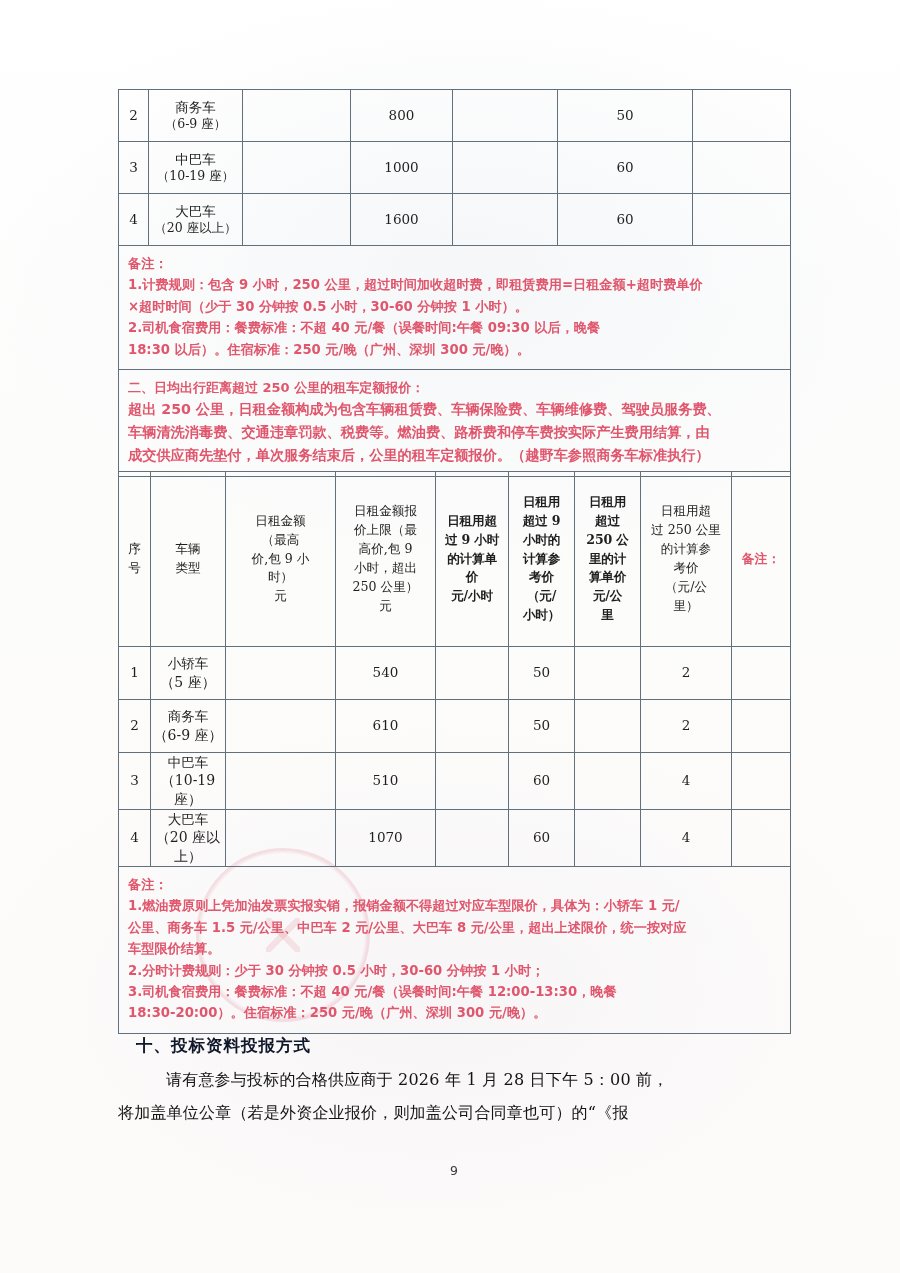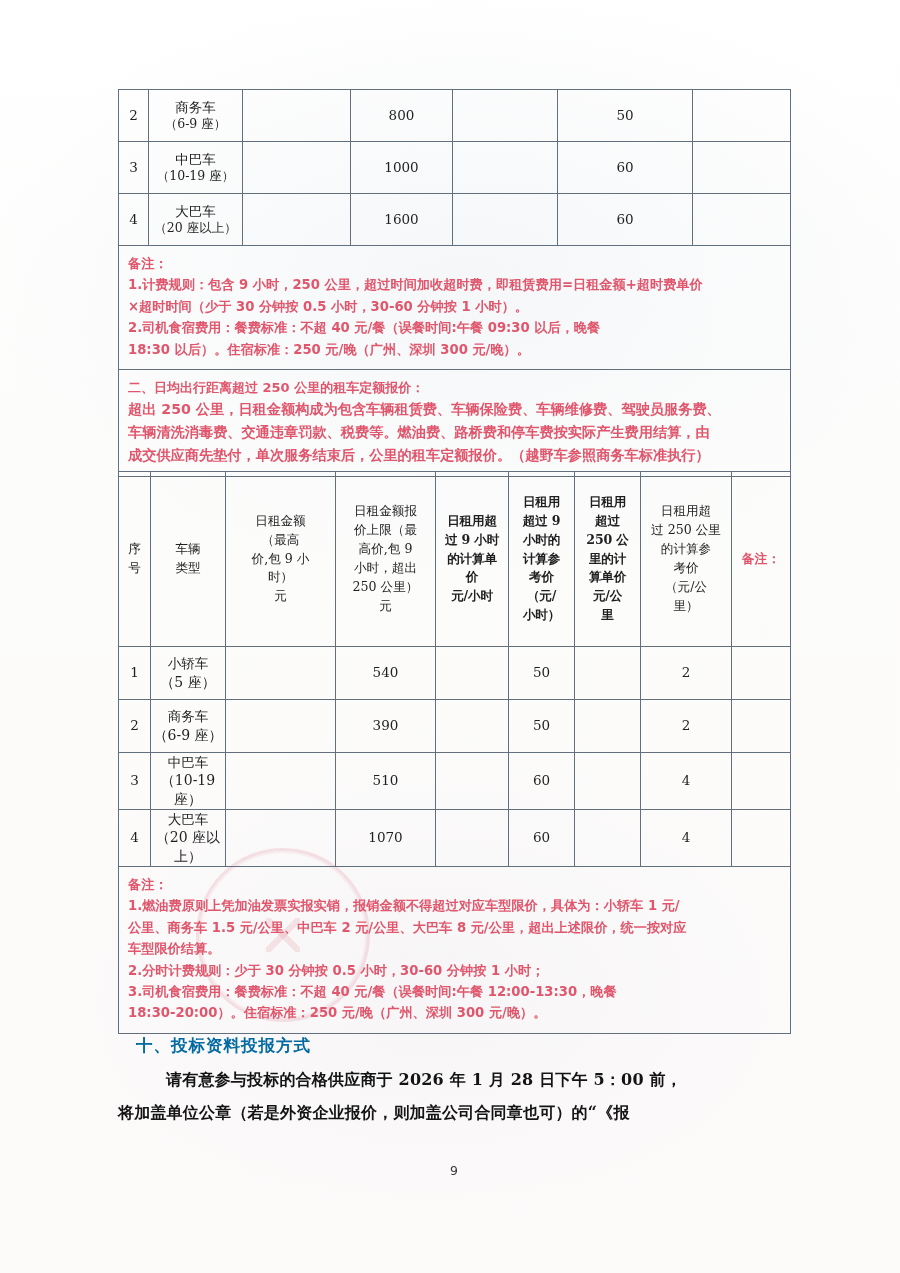--- a/index.html
+++ b/index.html
@@ -126,30 +126,30 @@
     position: absolute;
     top: 1035px;
     left: 0;
     width: 672px;
   }
   .sec-title {
     font-family: "DejaVu Serif", "Liberation Serif", serif;
     font-weight: 700;
     font-size: 16.5px;
     letter-spacing: 1px;
-    color: #0369a1;
+    color: #0f172a;
     margin: 0 0 6px 18px;
   }
   .para {
     font-size: 16px;
     line-height: 2.08;
     color: #141414;
     letter-spacing: 0.2px;
   }
-  .para .ln { display: block; white-space: nowrap; font-weight: bold; }
+  .para .ln { display: block; white-space: nowrap; }
   .para .ln.indent { text-indent: 48px; }
 
   .pagenum {
     position: absolute;
     top: 1163px;
     left: 0;
     width: 672px;
     text-align: center;
     font-family: "DejaVu Sans", "Liberation Sans", sans-serif;
     font-size: 12.5px;
@@ -306,21 +306,21 @@
           <td></td>
         </tr>
 
         <tr class="row">
           <td>2</td>
           <td class="veh">
             <div>商务车</div>
             <div class="sub">（6-9 座）</div>
           </td>
           <td></td>
-          <td>390</td>
+          <td>610</td>
           <td></td>
           <td>50</td>
           <td></td>
           <td>2</td>
           <td></td>
         </tr>
 
         <tr class="row">
           <td>3</td>
           <td class="veh">

